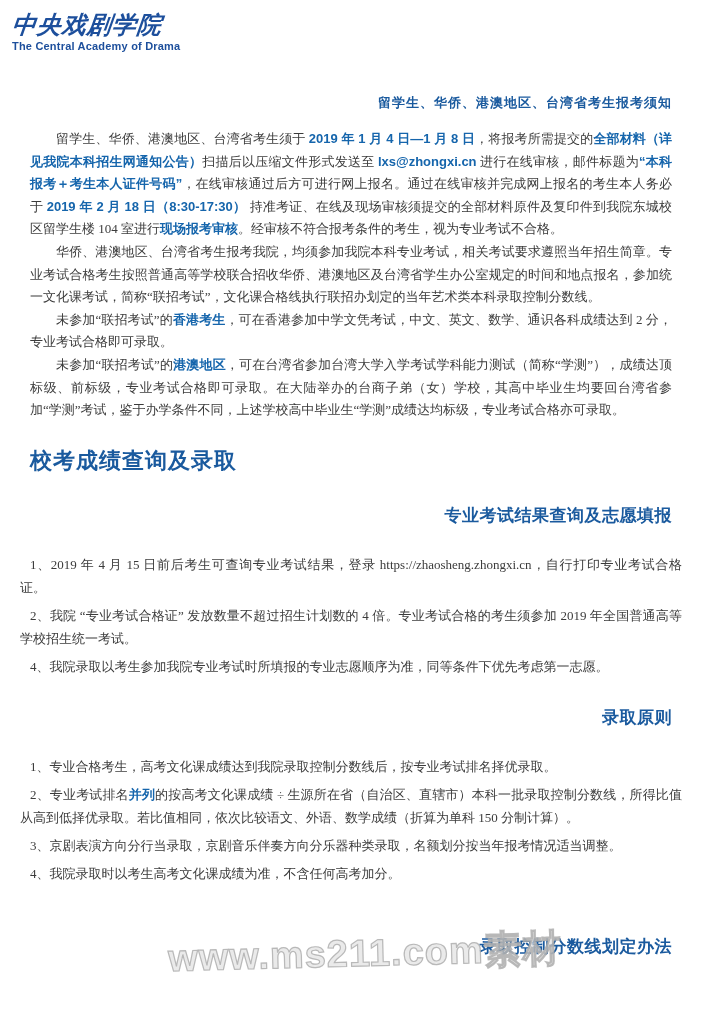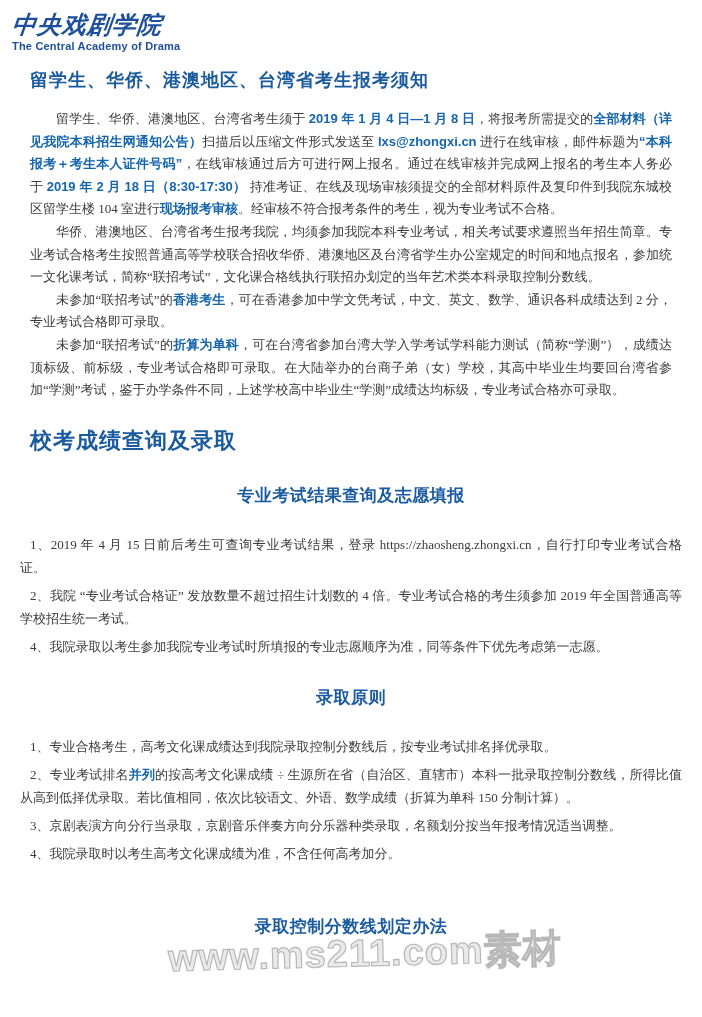--- a/index.html
+++ b/index.html
@@ -19,35 +19,35 @@
     font-size:24px;line-height:26px;color:#1d4f9c;
     transform:skewX(-6deg);letter-spacing:1px;white-space:nowrap;
   }
   .logo-en{
     font-family:"Liberation Sans","DejaVu Sans",sans-serif;
     font-size:11px;font-weight:bold;color:#1d4f9c;
     letter-spacing:.2px;margin-top:2px;white-space:nowrap;
   }
   
   h1.notice-title{
-    margin:68px 30px 16px;
-    text-align:left;
+    margin:94px 30px 16px;
+    text-align:right;
     font-family:"Liberation Sans","DejaVu Sans",sans-serif;
-    font-size:18px;font-weight:bold;color:#1a5a9e;
+    font-size:13px;font-weight:bold;color:#1a5a9e;
     letter-spacing:1px;
   }
   h2.section-heading{
     margin:24px 30px 0;
     font-family:Liberation Serif, serif;
     font-size:22px;font-weight:bold;color:#1a5a9e;
     letter-spacing:1px;
   }
   h3.sub-heading{
     margin:28px 30px 0;
-    text-align:center;
+    text-align:right;
     font-family:"Liberation Sans","DejaVu Sans",sans-serif;
     font-size:17px;font-weight:bold;color:#1a5a9e;
     letter-spacing:.5px;
   }
   h3.sub-heading.gap-lg{margin-top:50px;}
   
   .text-block{margin:0 30px;}
   p.body{
     margin:0;
     font-size:13px;line-height:22.6px;
@@ -87,21 +87,21 @@
     <div class="logo-cn">中央戏剧学院</div>
     <div class="logo-en">The Central Academy of Drama</div>
   </div>
 
   <h1 class="notice-title">留学生、华侨、港澳地区、台湾省考生报考须知</h1>
 
   <div class="text-block">
     <p class="body"><span>留学生、华侨、港澳地区、台湾省考生须于 </span><span class="em">2019 年 1 月 4 日—1 月 8 日</span><span>，将报考所需提交的</span><span class="em">全部材料（详见我院本科招生网通知公告）</span><span>扫描后以压缩文件形式发送至 </span><span class="em">lxs@zhongxi.cn</span><span> 进行在线审核，邮件标题为</span><span class="em">“本科报考＋考生本人证件号码”</span><span>，在线审核通过后方可进行网上报名。通过在线审核并完成网上报名的考生本人务必于 </span><span class="em">2019 年 2 月 18 日（8:30-17:30）</span><span> 持准考证、在线及现场审核须提交的全部材料原件及复印件到我院东城校区留学生楼 104 室进行</span><span class="em">现场报考审核</span><span>。经审核不符合报考条件的考生，视为专业考试不合格。</span></p>
     <p class="body"><span>华侨、港澳地区、台湾省考生报考我院，均须参加我院本科专业考试，相关考试要求遵照当年招生简章。专业考试合格考生按照普通高等学校联合招收华侨、港澳地区及台湾省学生办公室规定的时间和地点报名，参加统一文化课考试，简称“联招考试”，文化课合格线执行联招办划定的当年艺术类本科录取控制分数线。</span></p>
     <p class="body"><span>未参加“联招考试”的</span><span class="em">香港考生</span><span>，可在香港参加中学文凭考试，中文、英文、数学、通识各科成绩达到 2 分，专业考试合格即可录取。</span></p>
-    <p class="body"><span>未参加“联招考试”的</span><span class="em">折算为单科</span><span>，可在台湾省参加台湾大学入学考试学科能力测试（简称“学测”），成绩达顶标级、前标级，专业考试合格即可录取。在大陆举办的台商子弟（女）学校，其高中毕业生均要回台湾省参加“学测”考试，鉴于办学条件不同，上述学校高中毕业生“学测”成绩达均标级，专业考试合格亦可录取。</span></p>
+    <p class="body"><span>未参加“联招考试”的</span><span class="em">港澳地区</span><span>，可在台湾省参加台湾大学入学考试学科能力测试（简称“学测”），成绩达顶标级、前标级，专业考试合格即可录取。在大陆举办的台商子弟（女）学校，其高中毕业生均要回台湾省参加“学测”考试，鉴于办学条件不同，上述学校高中毕业生“学测”成绩达均标级，专业考试合格亦可录取。</span></p>
   </div>
 
   <h2 class="section-heading">校考成绩查询及录取</h2>
 
   <h3 class="sub-heading">专业考试结果查询及志愿填报</h3>
   <div class="items">
     <p class="item"><span>1、2019 年 4 月 15 日前后考生可查询专业考试结果，登录 https://zhaosheng.zhongxi.cn，自行打印专业考试合格证。</span></p>
     <p class="item"><span>2、我院 “专业考试合格证” 发放数量不超过招生计划数的 4 倍。专业考试合格的考生须参加 2019 年全国普通高等学校招生统一考试。</span></p>
     <p class="item"><span>4、我院录取以考生参加我院专业考试时所填报的专业志愿顺序为准，同等条件下优先考虑第一志愿。</span></p>
   </div>

